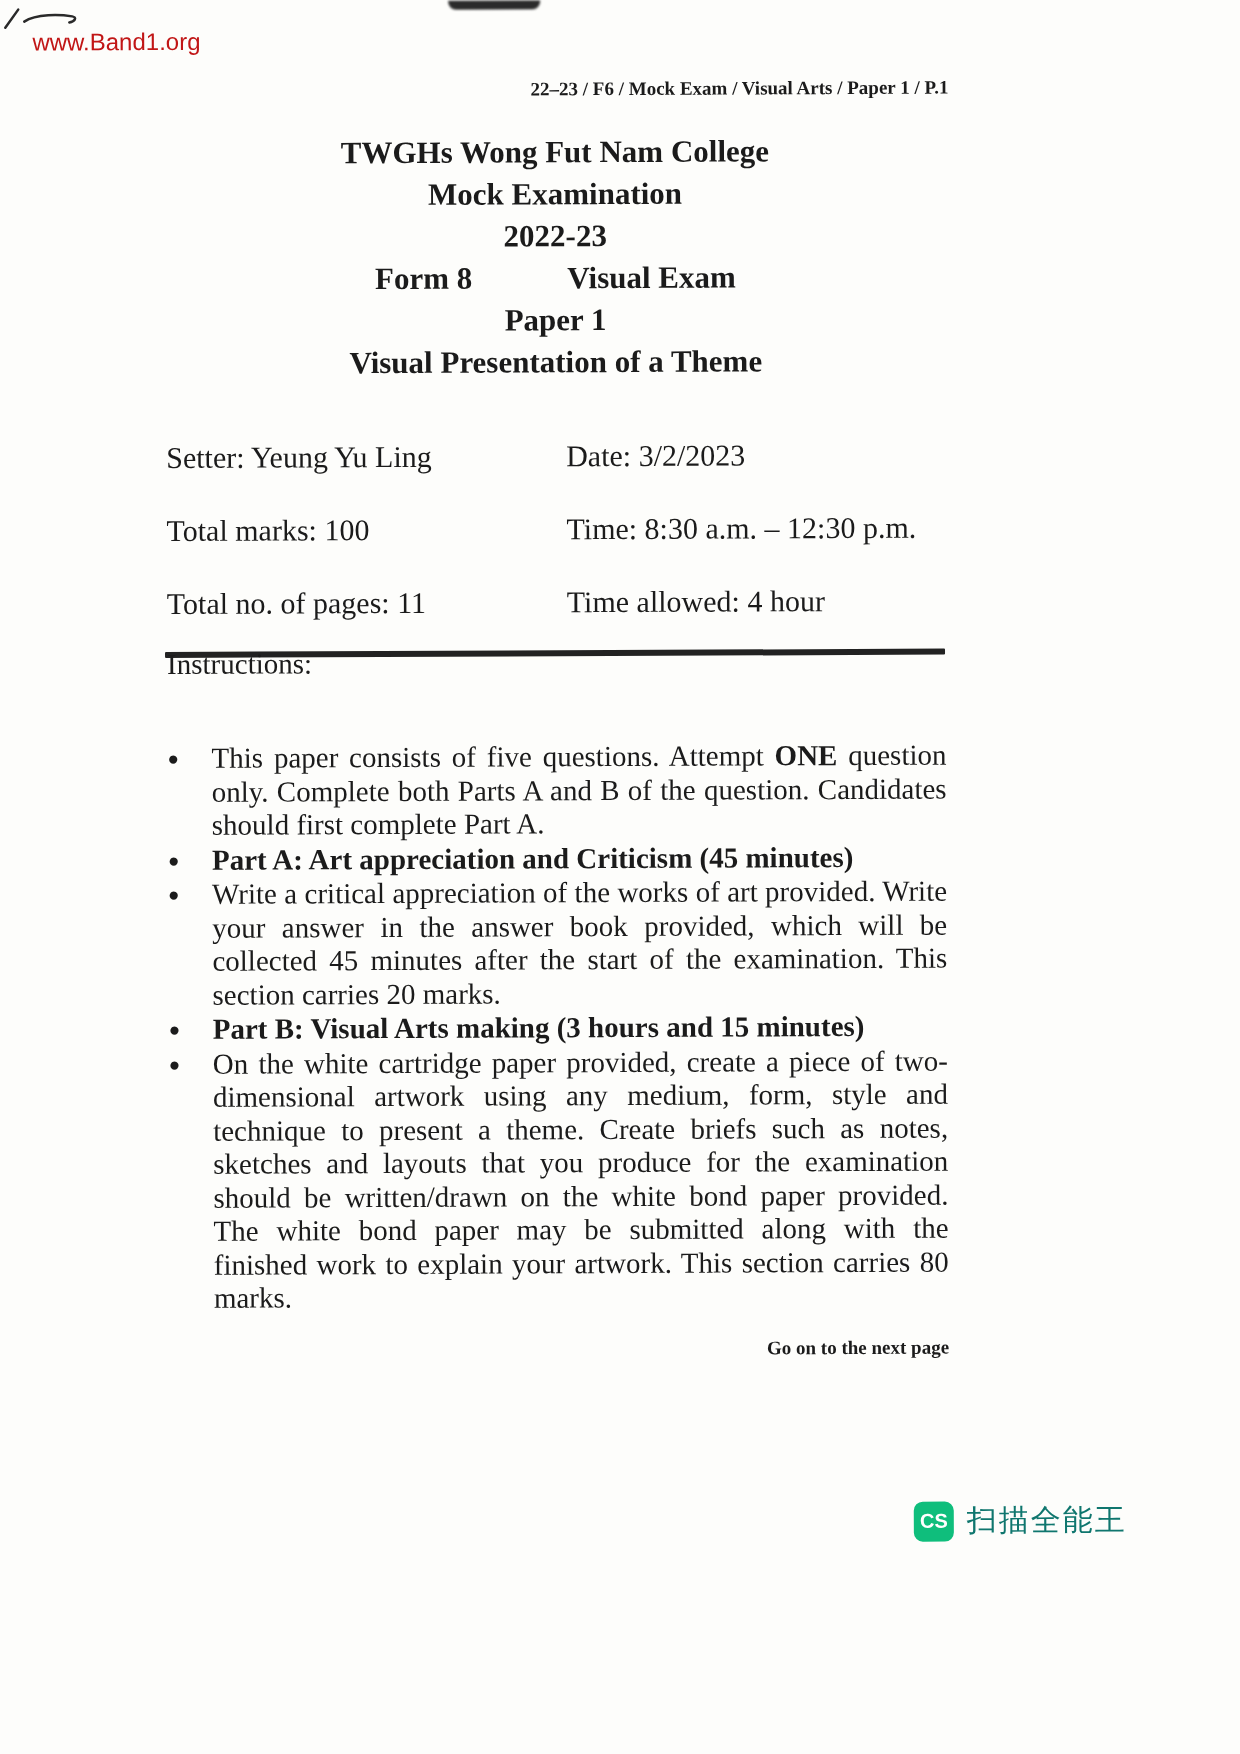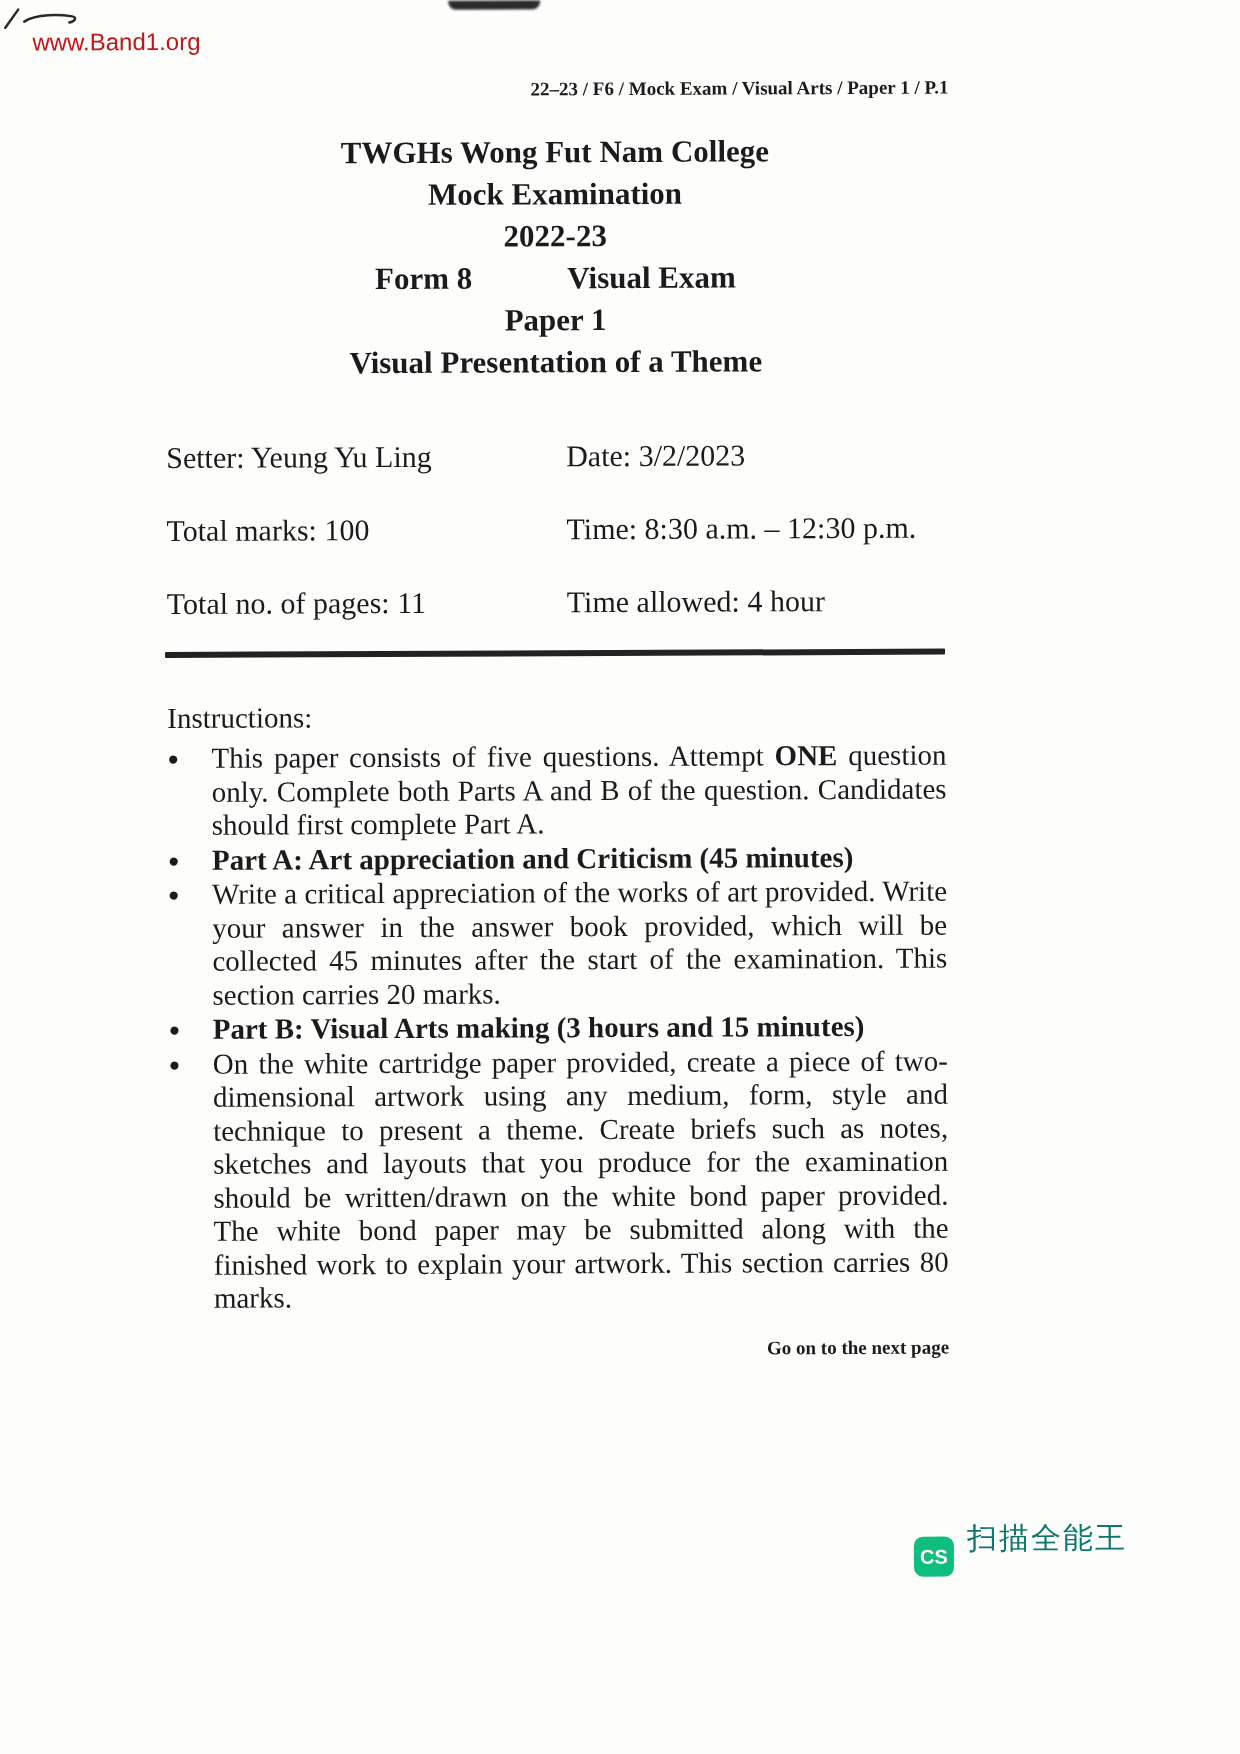--- a/index.html
+++ b/index.html
@@ -87,21 +87,21 @@
     position: absolute;
     top: 650px;
     left: 166px;
     width: 780px;
     height: 6px;
     background: #222;
     border-radius: 1px;
   }
   .instructions-heading {
     position: absolute;
-    top: 700px;
+    top: 646px;
     left: 168px;
     font-size: 29px;
   }
   .bullets {
     position: absolute;
     top: 740px;
     left: 168px;
     width: 779px;
     font-size: 29px;
     line-height: 33.5px;
@@ -142,21 +142,20 @@
     height: 40px;
     background: #0fbe7c;
     color: #ffffff;
     border-radius: 9px;
     display: flex;
     align-items: center;
     justify-content: center;
     font-family: "Liberation Sans", sans-serif;
     font-weight: 700;
     font-size: 20px;
-    margin-top: 36px;
   }
   .cs-text {
     font-family: "Liberation Sans", sans-serif;
     font-size: 30px;
     color: #0f766e;
     letter-spacing: 2px;
   }
 </style>
 </head>
 <body>

